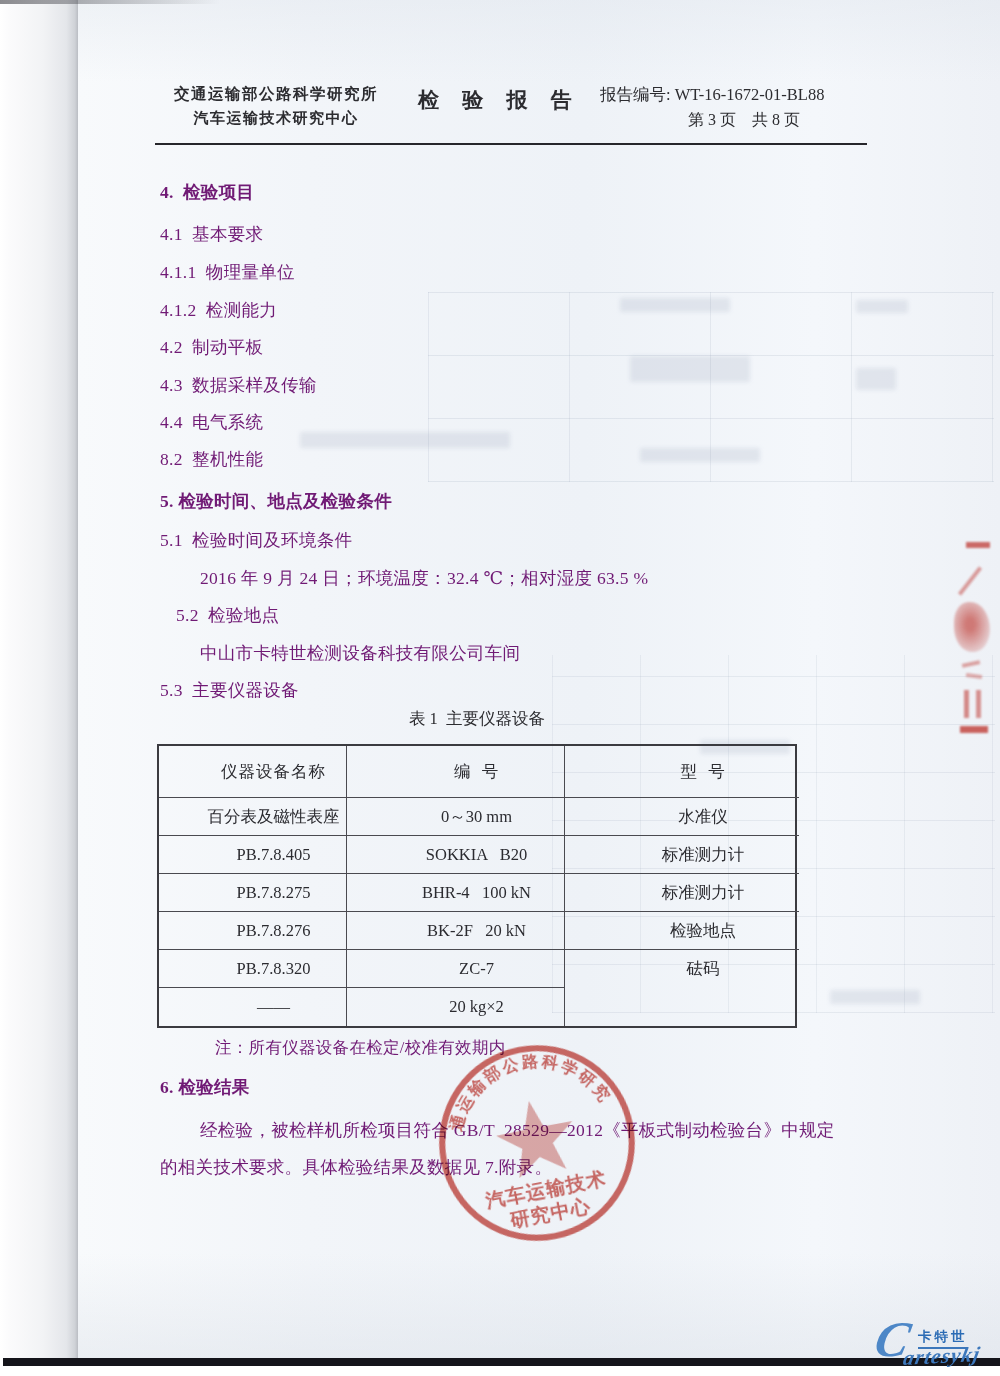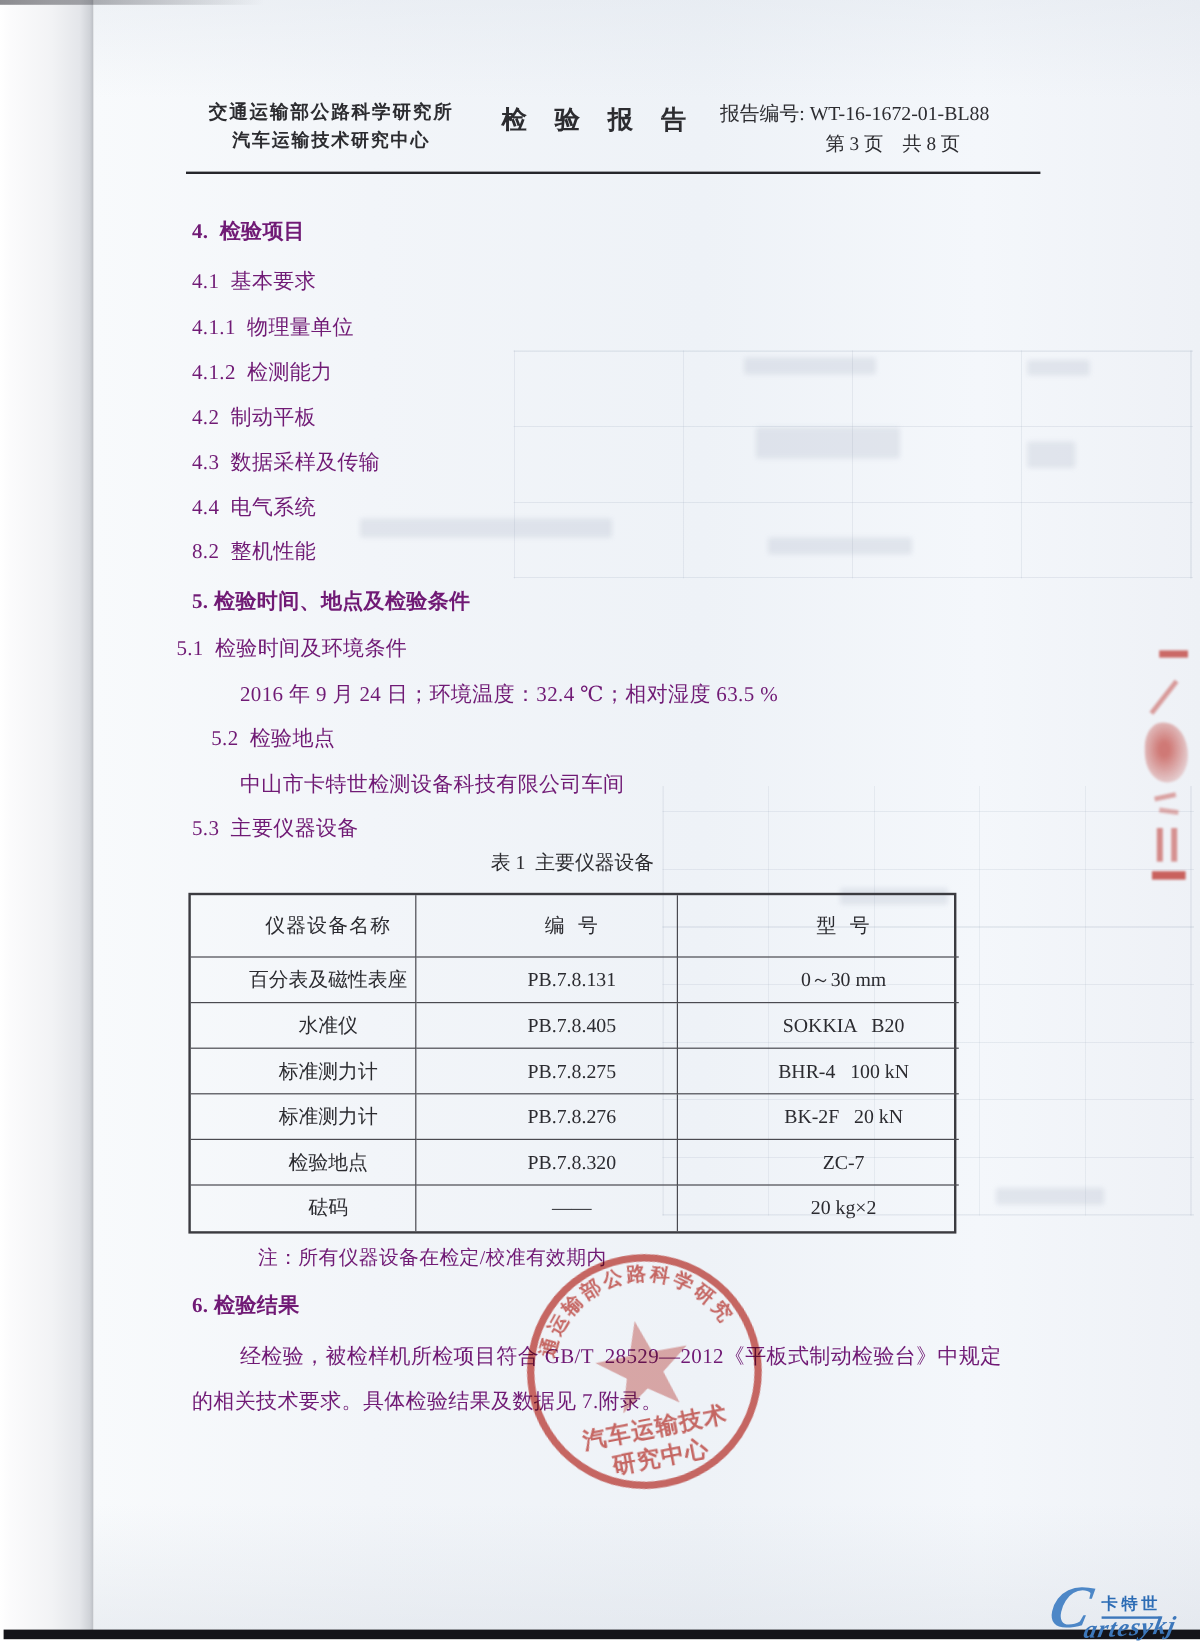--- a/index.html
+++ b/index.html
@@ -107,34 +107,33 @@
   <div class="ln b" style="left:160px;top:180px;">4.  检验项目</div>
   <div class="ln" style="left:160px;top:222px;">4.1  基本要求</div>
   <div class="ln" style="left:160px;top:260px;">4.1.1  物理量单位</div>
   <div class="ln" style="left:160px;top:298px;">4.1.2  检测能力</div>
   <div class="ln" style="left:160px;top:335px;font-family:Liberation Serif, serif;">4.2  制动平板</div>
   <div class="ln" style="left:160px;top:373px;">4.3  数据采样及传输</div>
   <div class="ln" style="left:160px;top:410px;">4.4  电气系统</div>
   <div class="ln" style="left:160px;top:447px;">8.2  整机性能</div>
 
   <div class="ln b" style="left:160px;top:489px;">5. 检验时间、地点及检验条件</div>
-  <div class="ln" style="left:147px;top:528px;">5.1  检验时间及环境条件</div>
+  <div class="ln" style="left:160px;top:528px;">5.1  检验时间及环境条件</div>
   <div class="ln" style="left:200px;top:566px;">2016 年 9 月 24 日；环境温度：32.4 ℃；相对湿度 63.5 %</div>
   <div class="ln" style="left:176px;top:603px;">5.2  检验地点</div>
   <div class="ln" style="left:200px;top:641px;">中山市卡特世检测设备科技有限公司车间</div>
   <div class="ln" style="left:160px;top:678px;">5.3  主要仪器设备</div>
 
   <div class="tbl-caption">表 1  主要仪器设备</div>
   <div class="tbl">
     <div class="th">仪器设备名称</div>
     <div class="th">编  号</div>
     <div class="th">型  号</div>
 
     <div class="td">百分表及磁性表座</div>
-    <div class="td">PB.7.8.131</div>
     <div class="td">0～30 mm</div>
 
     <div class="td">水准仪</div>
     <div class="td">PB.7.8.405</div>
     <div class="td">SOKKIA   B20</div>
 
     <div class="td">标准测力计</div>
     <div class="td">PB.7.8.275</div>
     <div class="td">BHR-4   100 kN</div>
 

